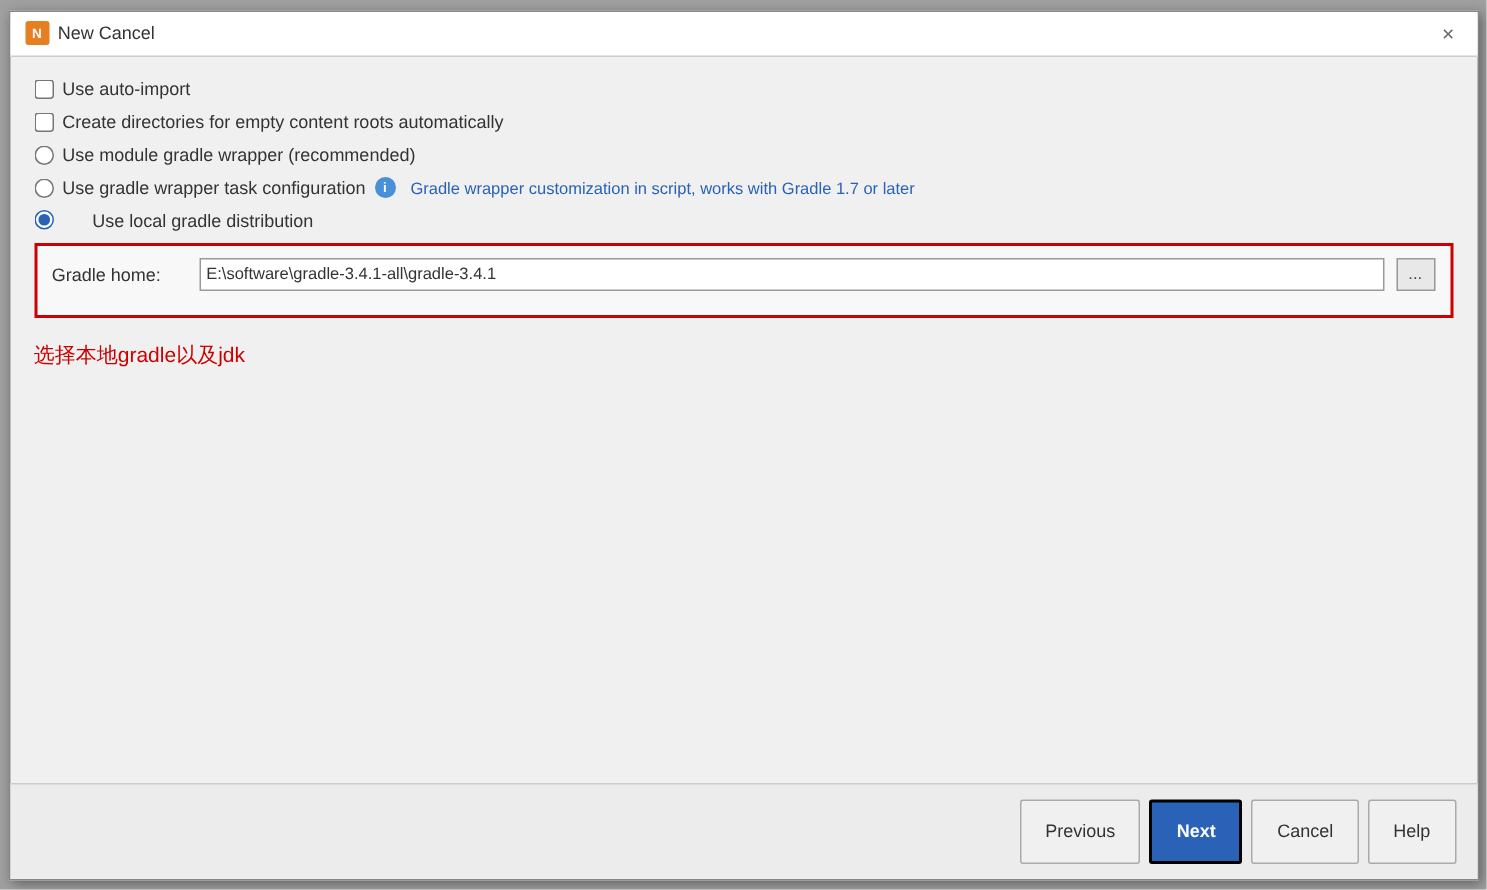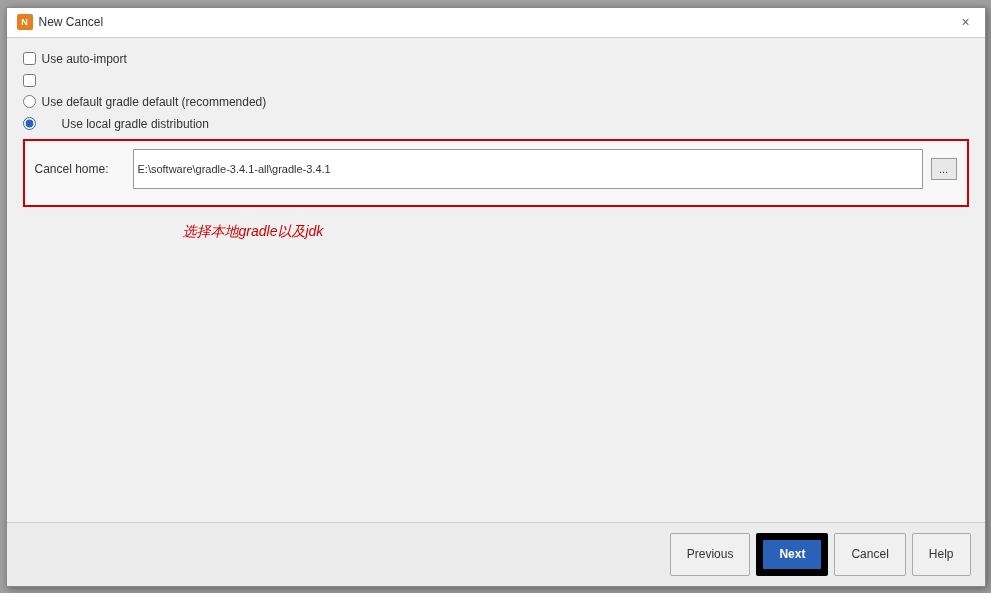--- a/index.html
+++ b/index.html
@@ -67,21 +67,21 @@
       justify-content: center;
       padding: 0;
     }
     .content {
       flex: 1;
       padding: 14px 16px;
       overflow: auto;
     }
     .option-row {
       display: flex;
-      align-items: flex-start;
+      align-items: flex-end;
       margin-bottom: 8px;
       gap: 6px;
     }
     .checkbox-input {
       width: 13px;
       height: 13px;
       margin: 0;
       cursor: pointer;
       accent-color: #4a8abf;
     }
@@ -130,21 +130,21 @@
       gap: 8px;
     }
     .field-label {
       font-size: 12px;
       color: #333;
       width: 90px;
       flex-shrink: 0;
     }
     .field-input {
       flex: 1;
-      height: 40px;
+      height: 22px;
       border: 1px solid #999;
       padding: 2px 4px;
       font-size: 11px;
       color: #333;
       background: white;
       outline: none;
     }
     .browse-btn {
       width: 26px;
       height: 22px;
@@ -198,23 +198,21 @@
       position: absolute;
       left: 4px;
       top: 50%;
       transform: translateY(-50%);
       font-size: 10px;
       color: #888;
     }
     .annotation-text {
       font-size: 14px;
       color: #cc0000;
-      margin-left: 160px;
       margin-top: 16px;
-      font-style: italic;
     }
     .bottom-bar {
       background: #ececec;
       border-top: 1px solid #ccc;
       padding: 10px 14px;
       display: flex;
       justify-content: flex-end;
       gap: 6px;
       align-items: center;
     }
@@ -225,21 +223,21 @@
       cursor: pointer;
       border-radius: 2px;
     }
     .btn-default {
       background: #f0f0f0;
       border: 1px solid #aaa;
       color: #333;
     }
     .btn-primary {
       background: #2962b7;
-      border: 7px solid #000000;
+      border: 2px solid #000000;
       color: white;
       font-weight: bold;
     }
     .local-option-row {
       display: flex;
       align-items: center;
       gap: 6px;
       margin-bottom: 8px;
     }
     .radio-selected-label {
@@ -265,38 +263,45 @@
 
   <div class="content">
 
     <div class="option-row">
       <input type="checkbox" class="checkbox-input" id="auto-import" style="">
       <label class="option-label" for="auto-import">Use auto-import</label>
     </div>
 
     <div class="option-row">
       <input type="checkbox" class="checkbox-input" id="create-dirs" style="">
+      <label class="option-label" for="create-dirs">Create directories for empty content roots automatically</label>
     </div>
 
 
     <div class="option-row">
       <input type="radio" class="radio-input" name="gradle-mode" id="default-wrapper" style="">
-      <label class="option-label" for="default-wrapper">Use default gradle default (recommended)</label>
-    </div>
-
+      <label class="option-label" for="default-wrapper">Use module gradle wrapper (recommended)</label>
+    </div>
+
+    <div class="option-row">
+      <input type="radio" class="radio-input" name="gradle-mode" id="wrapper-task" style="">
+      <label class="option-label" for="wrapper-task">Use gradle wrapper task configuration</label>
+      <span class="info-icon">i</span>
+      <span class="info-text">Gradle wrapper customization in script, works with Gradle 1.7 or later</span>
+    </div>
 
     <div class="local-option-row">
       <input type="radio" class="radio-input" name="gradle-mode" id="local-gradle" checked="" style="">
       <label class="option-label radio-selected-label" for="local-gradle">Use local gradle distribution</label>
     </div>
 
     <div class="local-gradle-section">
 
       <div class="field-row">
-        <span class="field-label">Cancel home:</span>
+        <span class="field-label">Gradle home:</span>
         <input type="text" class="field-input" value="E:\software\gradle-3.4.1-all\gradle-3.4.1" style="">
         <button class="browse-btn">...</button>
       </div>
 
     </div>
 
     <div class="annotation-text">选择本地gradle以及jdk</div>
 
   </div>
 

